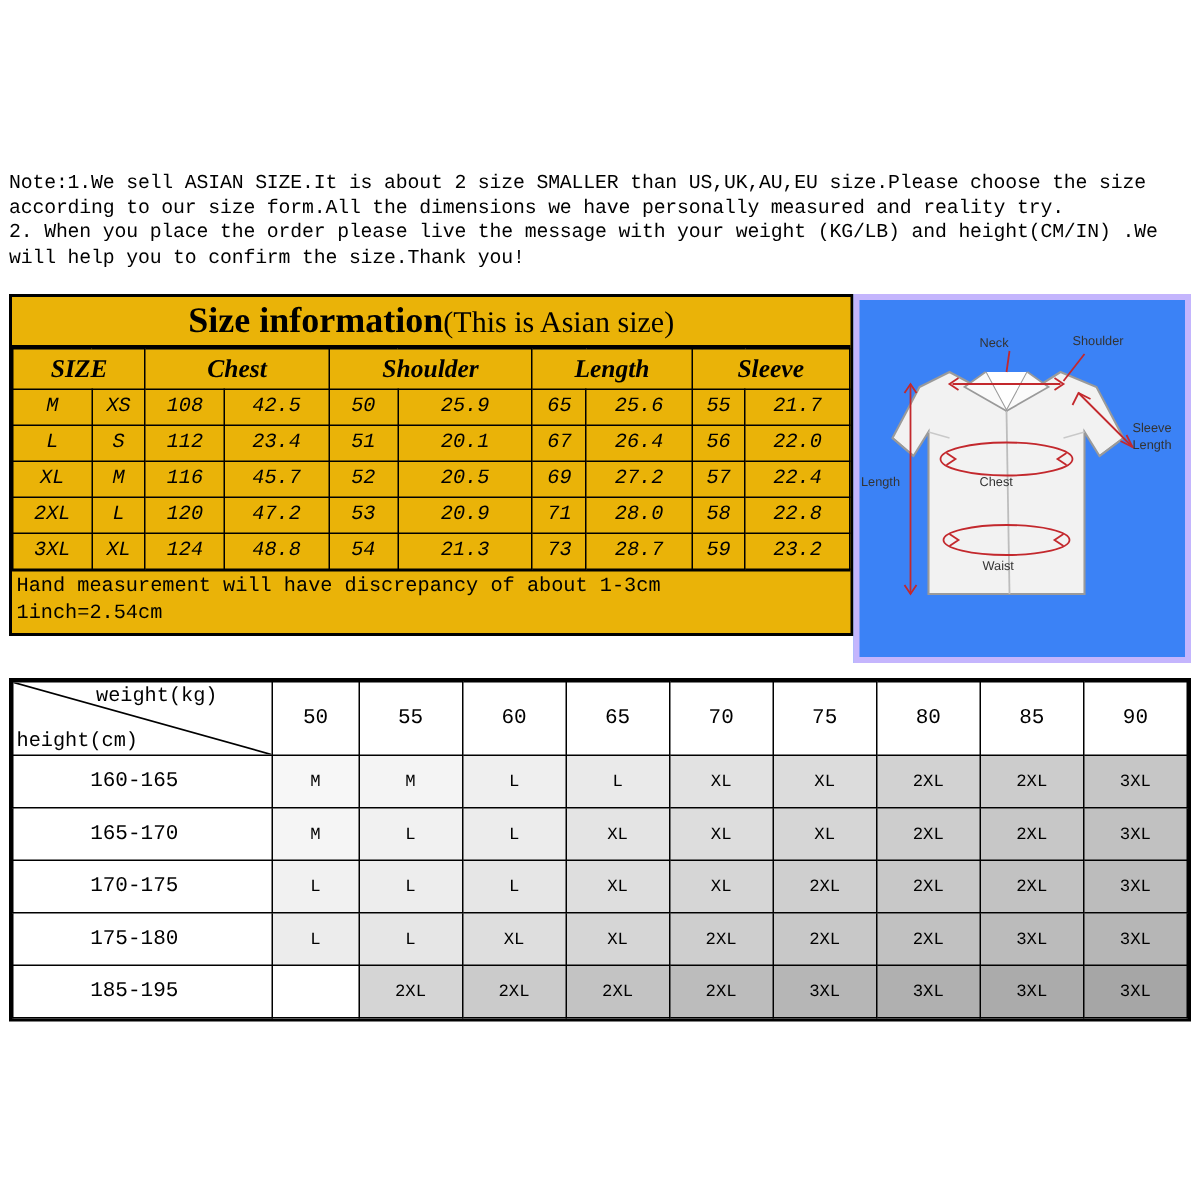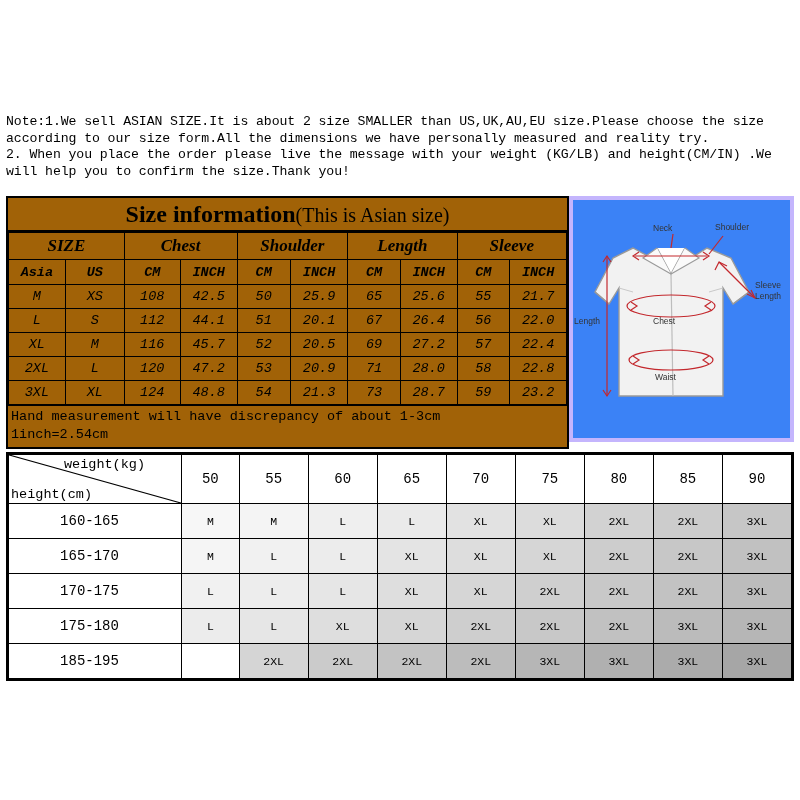--- a/index.html
+++ b/index.html
@@ -37,21 +37,21 @@
   }
 
   
   .size-block {
     position: absolute;
     left: 6px;
     top: 196px;
     width: 563px;
     border: 2px solid #000;
     box-sizing: border-box;
-    background: #a16207;
+    background: #eab308;
   }
   .size-title {
     height: 32px;
     line-height: 32px;
     border-bottom: 2px solid #000;
     text-align: center;
     white-space: nowrap;
   }
   .size-title .big {
     font-family: "Liberation Serif", serif;
@@ -185,49 +185,37 @@
     </div>
     <table class="sizes">
       <tbody>
           <tr class="hdr1">
         <td colspan="2">SIZE</td>
         <td colspan="2">Chest</td>
         <td colspan="2">Shoulder</td>
         <td colspan="2">Length</td>
         <td colspan="2">Sleeve</td>
       </tr>
-      <tr class="hdr2">
-        <td style="width:58px">Asia</td>
-        <td style="width:62px">US</td>
-        <td style="width:58px">CM</td>
-        <td style="width:58px">INCH</td>
-        <td style="width:55px">CM</td>
-        <td style="width:58px">INCH</td>
-        <td style="width:55px">CM</td>
-        <td style="width:58px">INCH</td>
-        <td style="width:55px">CM</td>
-        <td style="width:58px">INCH</td>
-      </tr>
       <tr>
         <td>M</td>
         <td>XS</td>
         <td>108</td>
         <td>42.5</td>
         <td>50</td>
         <td>25.9</td>
         <td>65</td>
         <td>25.6</td>
         <td>55</td>
         <td>21.7</td>
       </tr>
       <tr>
         <td>L</td>
         <td>S</td>
         <td>112</td>
-        <td>44.1</td>
+        <td>23.4</td>
         <td>51</td>
         <td>20.1</td>
         <td>67</td>
         <td>26.4</td>
         <td>56</td>
         <td>22.0</td>
       </tr>
       <tr>
         <td>XL</td>
         <td>M</td>

